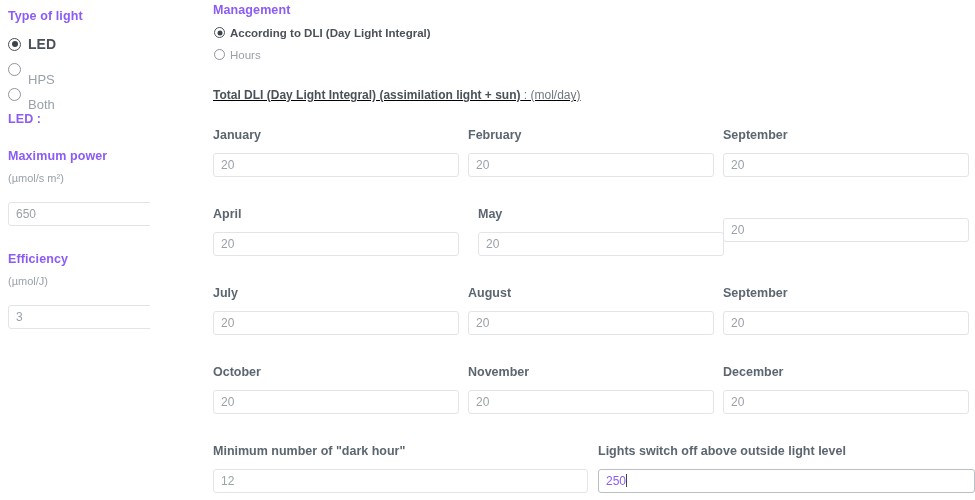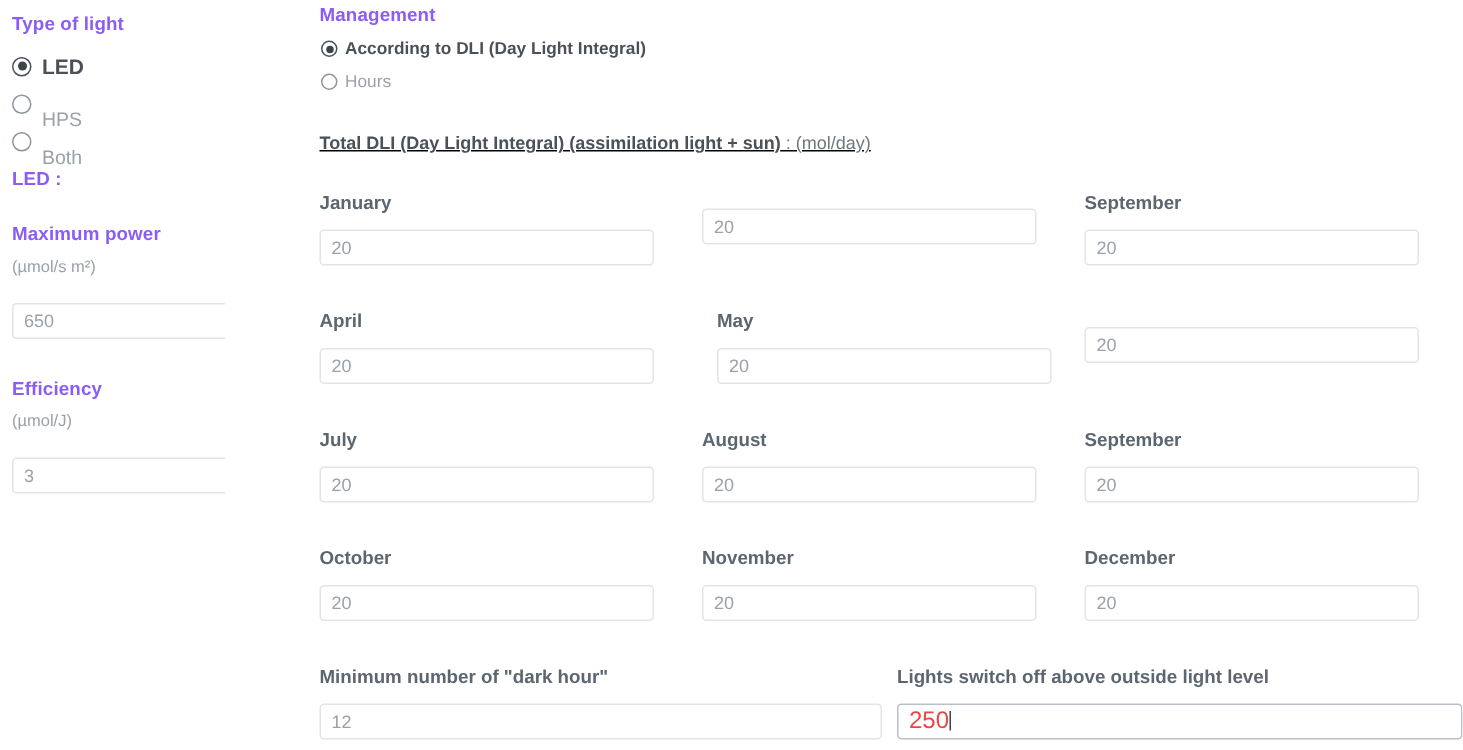--- a/index.html
+++ b/index.html
@@ -147,33 +147,33 @@
     width: 5px; height: 5px;
     border-radius: 50%;
     background: #3c4349;
   }
   .m-radio-label-on  { font-size: 11.5px; font-weight: bold; color: #4a5158; white-space: nowrap; }
   .m-radio-label-off { font-size: 11.5px; font-weight: normal; color: #9aa1a8; white-space: nowrap; }
 
   
   .month-cell { position: absolute; }
   .month-lbl { font-size: 12.5px; font-weight: bold; color: #5c6670; white-space: nowrap; }
-  .month-inp { margin-top: 11px; width: 223px; }
+  .month-inp { margin-top: 11px; width: 246px; }
 
   .bottom-lbl { font-size: 12.5px; font-weight: bold; color: #5c6670; white-space: nowrap; }
 
   .caret {
     display: inline-block;
     width: 1px;
     height: 13px;
     background: #3c4349;
     vertical-align: -2px;
     margin-left: 0px;
   }
-  .val-text { font-size: 16px; color: #ef4444; }
+  .val-text { font-size: 12px; color: #8b5cf6; }
 </style>
 </head>
 <body>
 
 <div id="app">
 
   <div id="sidebar">
 
     <div class="side-title lbl-bold" style="top:8px;">Type of light</div>
 
@@ -219,20 +219,21 @@
 
     <div class="m-abs heading-mix" style="left:0; top:87px;">
       <b>Total DLI (Day Light Integral) (assimilation light + sun)</b><span> : (mol/day)</span>
     </div>
 
     <div class="month-cell" style="left:0; top:128px;">
       <div class="month-lbl">January</div>
       <input class="inp month-inp" type="text" value="20" style="">
     </div>
     <div class="month-cell" style="left:255px; top:128px;">
+      <div class="month-lbl">February</div>
       <input class="inp month-inp" type="text" value="20" style="">
     </div>
     <div class="month-cell" style="left:510px; top:128px;">
       <div class="month-lbl">September</div>
       <input class="inp month-inp" type="text" value="20" style="">
     </div>
 
     <div class="month-cell" style="left:0; top:207px;">
       <div class="month-lbl">April</div>
       <input class="inp month-inp" type="text" value="20" style="">

